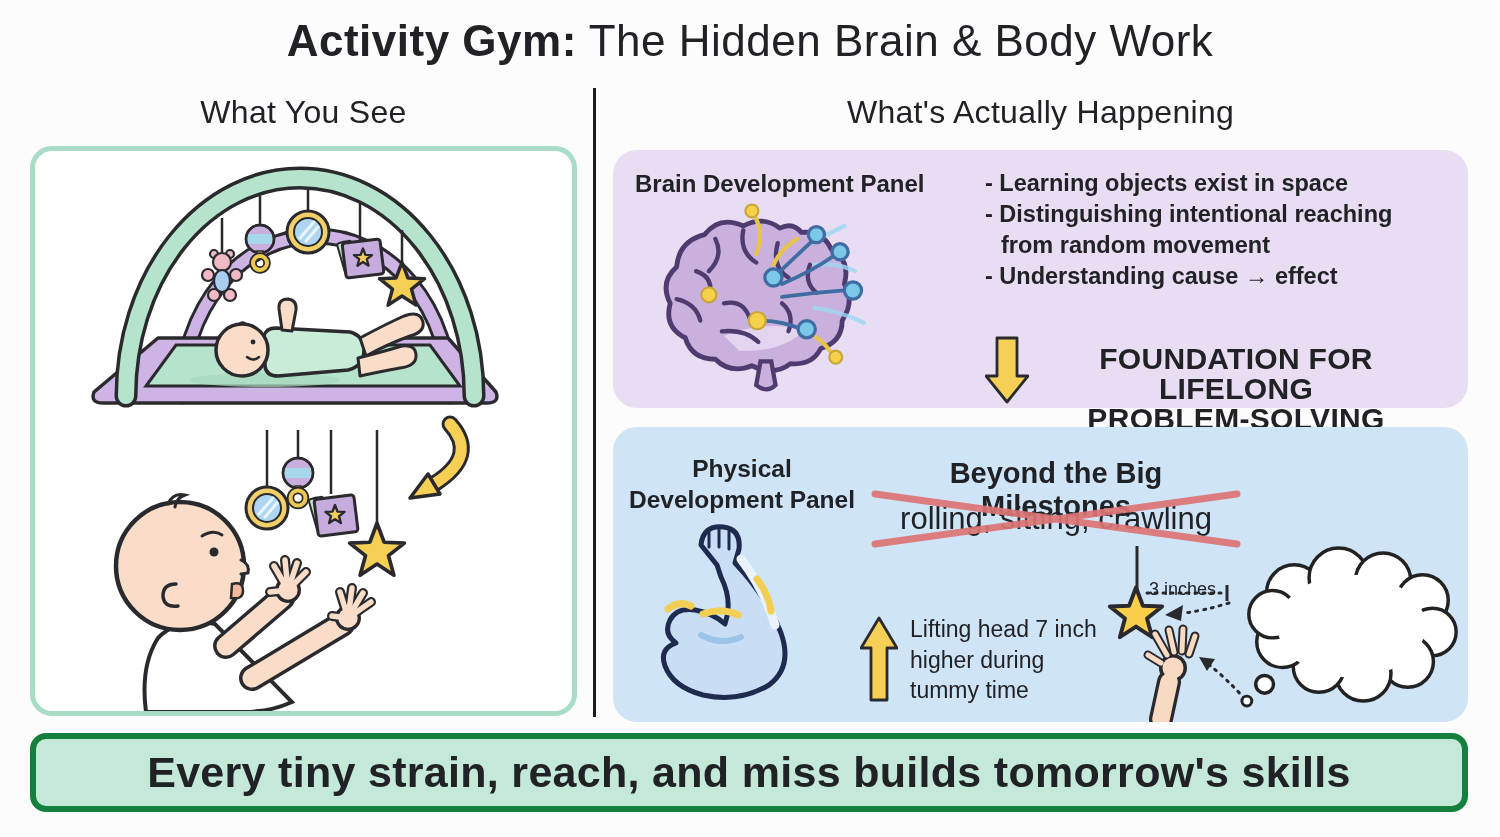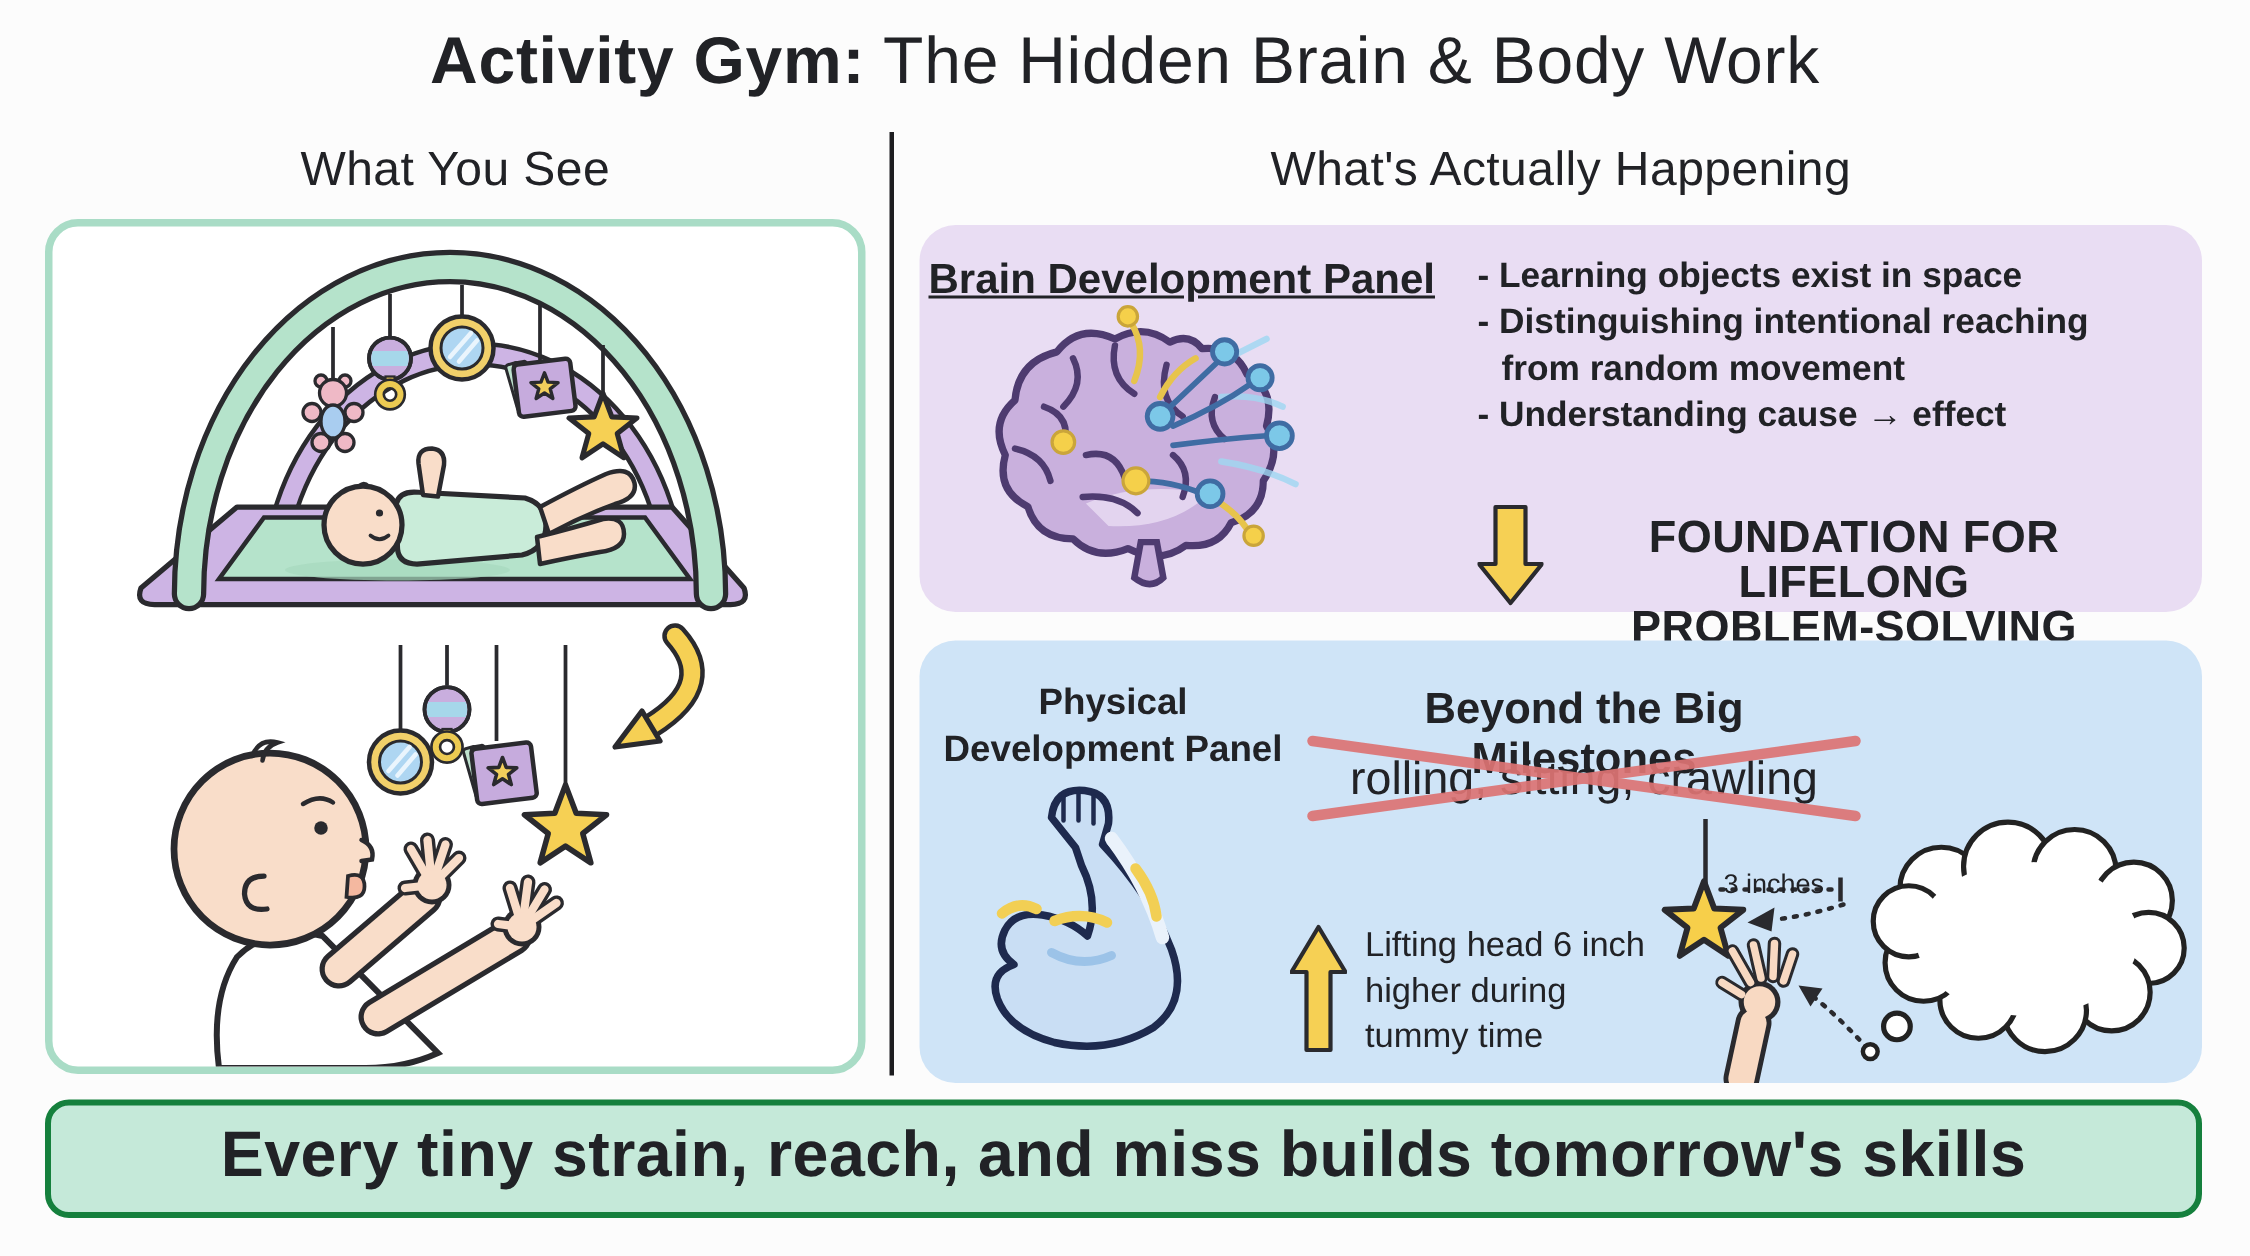--- a/index.html
+++ b/index.html
@@ -24,34 +24,34 @@
   .divider{left:593px;top:88px;width:3px;height:629px;background:#1d1d20;}
   .left-panel{
     left:30px;top:146px;width:547px;height:570px;
     background:#ffffff;border:5px solid #a9dcc6;border-radius:22px;
     box-sizing:border-box;overflow:hidden;
   }
   .left-panel svg{position:absolute;left:-5px;top:-5px;}
   .panel{border-radius:24px;box-sizing:border-box;}
   .brain-panel{left:613px;top:150px;width:855px;height:258px;background:#e9ddf3;}
   .phys-panel{left:613px;top:427px;width:855px;height:295px;background:#cfe4f7;}
-  .bp-title{left:6px;top:20px;font-size:28px;font-weight:700;text-decoration:underline;}
+  .bp-title{left:22px;top:20px;font-size:24px;font-weight:700;}
   .bp-bullets{left:372px;top:18px;width:450px;font-size:23.5px;line-height:31px;font-weight:700;}
   .bp-bullets .bullet{padding-left:16px;text-indent:-16px;}
   .bp-conclusion{left:428px;top:194px;width:390px;text-align:center;font-size:30px;line-height:30px;font-weight:700;letter-spacing:.3px;}
   .pp-title{left:14px;top:26px;width:230px;text-align:center;font-size:24.5px;line-height:31px;font-weight:700;}
   .pp-milestones{left:258px;top:30px;width:370px;text-align:center;font-size:29px;font-weight:700;}
   .pp-crossed{left:258px;top:74px;width:370px;text-align:center;font-size:31px;font-weight:400;}
   .pp-realwork{left:267px;top:146px;font-size:29px;font-weight:700;}
   .pp-lifting{left:297px;top:187px;width:220px;font-size:23px;line-height:30.5px;}
   .pp-inches{left:536px;top:152px;font-size:18px;font-weight:400;}
   .pp-cloud-text{left:658px;top:146px;width:172px;text-align:center;font-size:19.5px;line-height:24.5px;font-weight:700;}
   .banner{
     left:30px;top:733px;width:1438px;height:79px;
-    background:#c5e9d9;border:4px solid #15803d;border-radius:16px;
+    background:#c5e9d9;border:6px solid #15803d;border-radius:16px;
     box-sizing:border-box;text-align:center;
     font-size:43px;font-weight:700;line-height:67px;letter-spacing:.3px;
   }
 </style>
 </head>
 <body>
 
 <div class="abs title">
   <span class="lead">Activity Gym:</span><span class="rest"> The Hidden Brain &amp; Body Work</span>
 </div>
@@ -320,21 +320,21 @@
         <line x1="6" y1="60" x2="368" y2="10"></line>
     </g>
   </svg>
 
 
   <svg class="abs" style="left:247px;top:189px;" width="38" height="86" viewBox="0 0 38 86">
     <polygon points="19,2 37,32 27,32 27,84 11,84 11,32 1,32" fill="#f6d054" stroke="#2a2a2e" stroke-width="2.8" stroke-linejoin="round"></polygon>
   </svg>
 
   <div class="abs pp-lifting">
-    <div>Lifting head 6 inch</div>
+    <div>Lifting head 7 inch</div>
     <div>higher during</div>
     <div>tummy time</div>
   </div>
 
   <svg class="abs" style="left:490px;top:110px;" width="160" height="185" viewBox="0 0 160 185">
     <line x1="34" y1="9" x2="34" y2="54" stroke="#2a2a2e" stroke-width="3"></line>
     <use href="#star5" transform="translate(33 78) scale(1.1)" fill="#f7cf4a" stroke="#2a2a2e" stroke-width="3.6" stroke-linejoin="round"></use>
     <path d="M 44 56 H 124" stroke="#2a2a2e" stroke-width="3" stroke-dasharray="2 6" stroke-linecap="round" fill="none"></path>
     <line x1="124" y1="48" x2="124" y2="64" stroke="#2a2a2e" stroke-width="3"></line>
     <path d="M 126 66 Q 100 74 80 76" stroke="#2a2a2e" stroke-width="3" stroke-dasharray="2 6" stroke-linecap="round" fill="none"></path>

